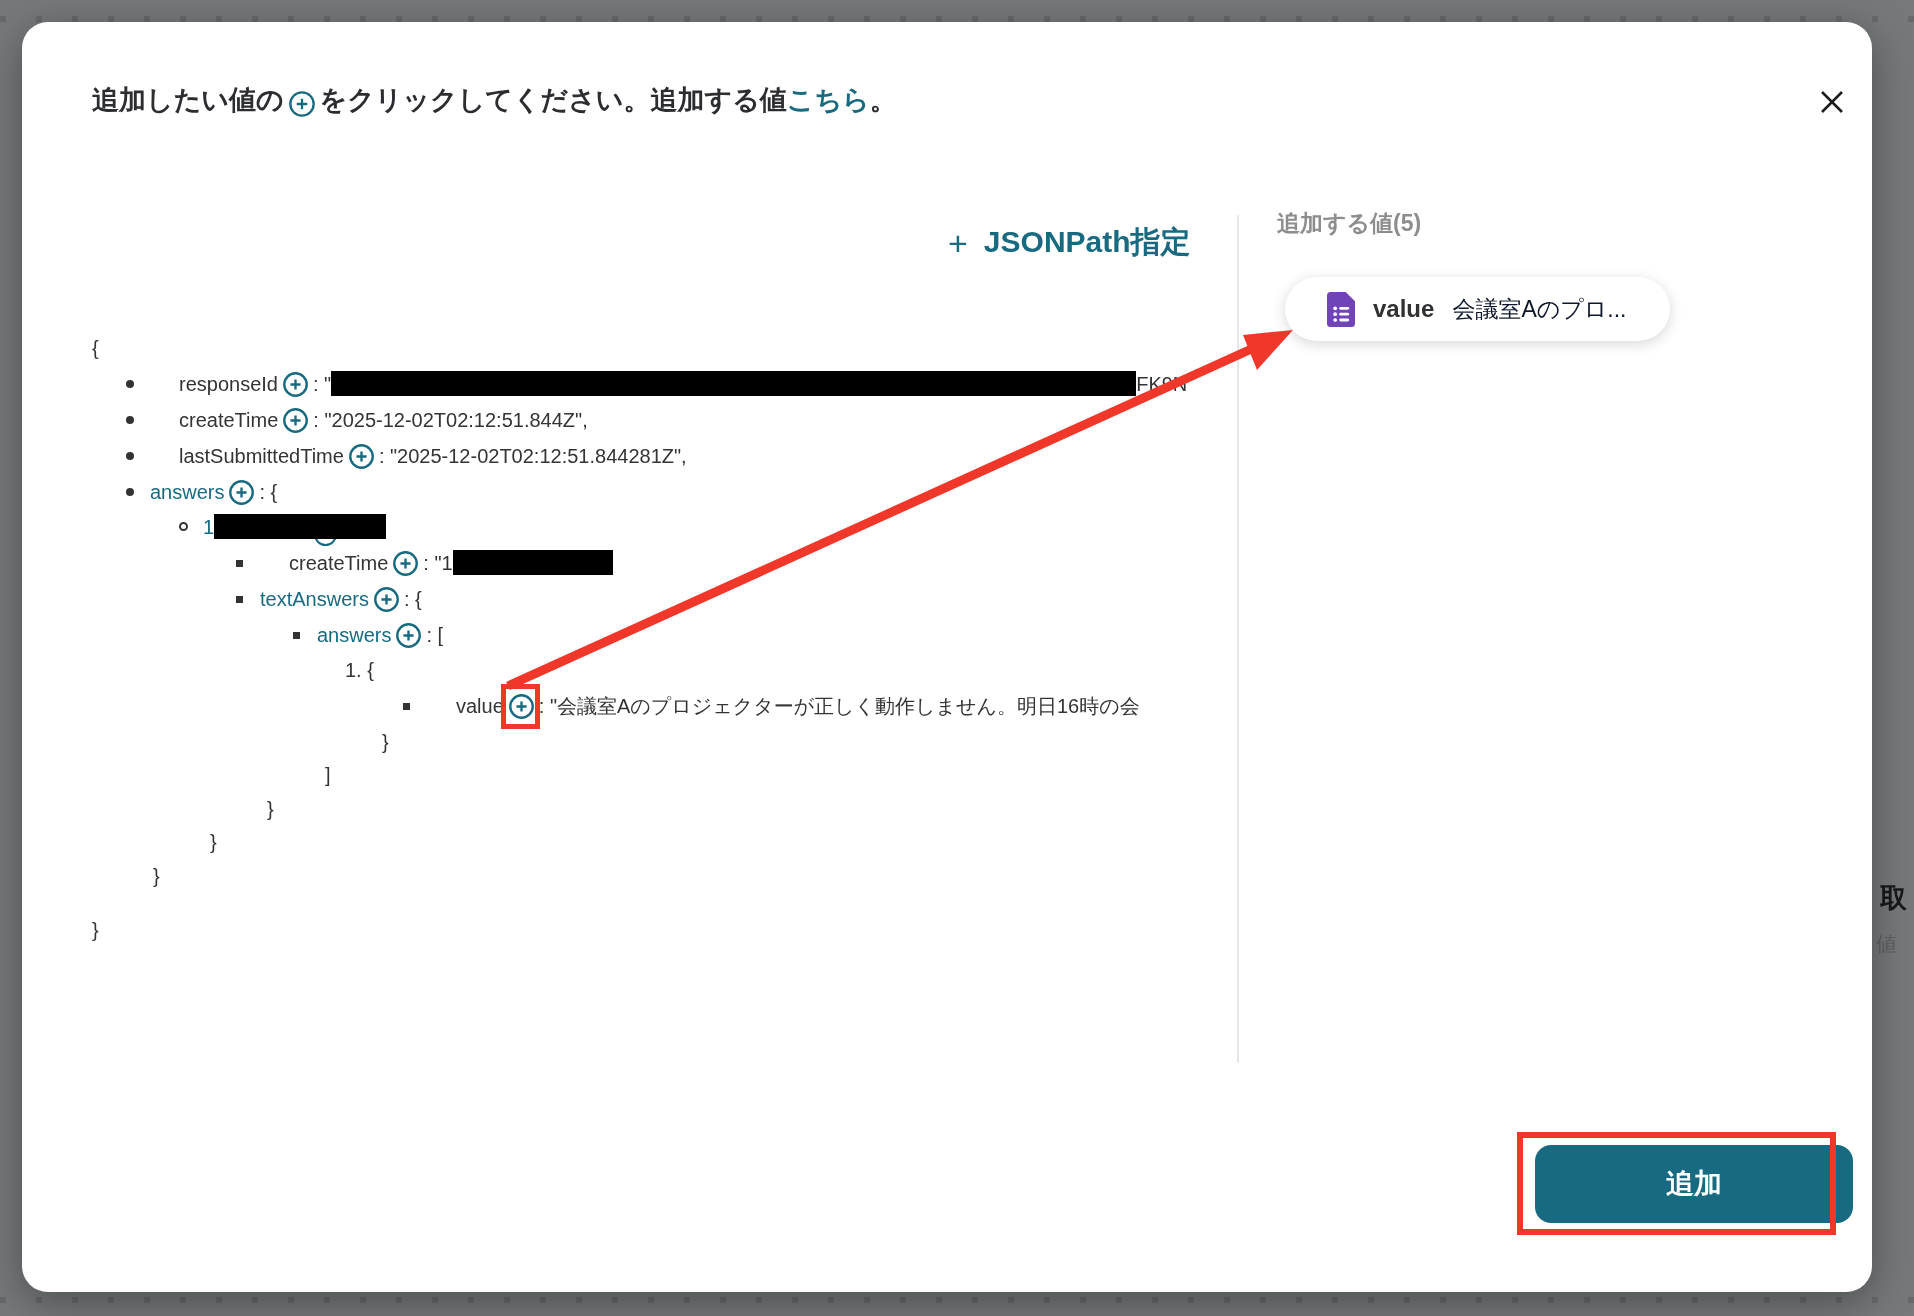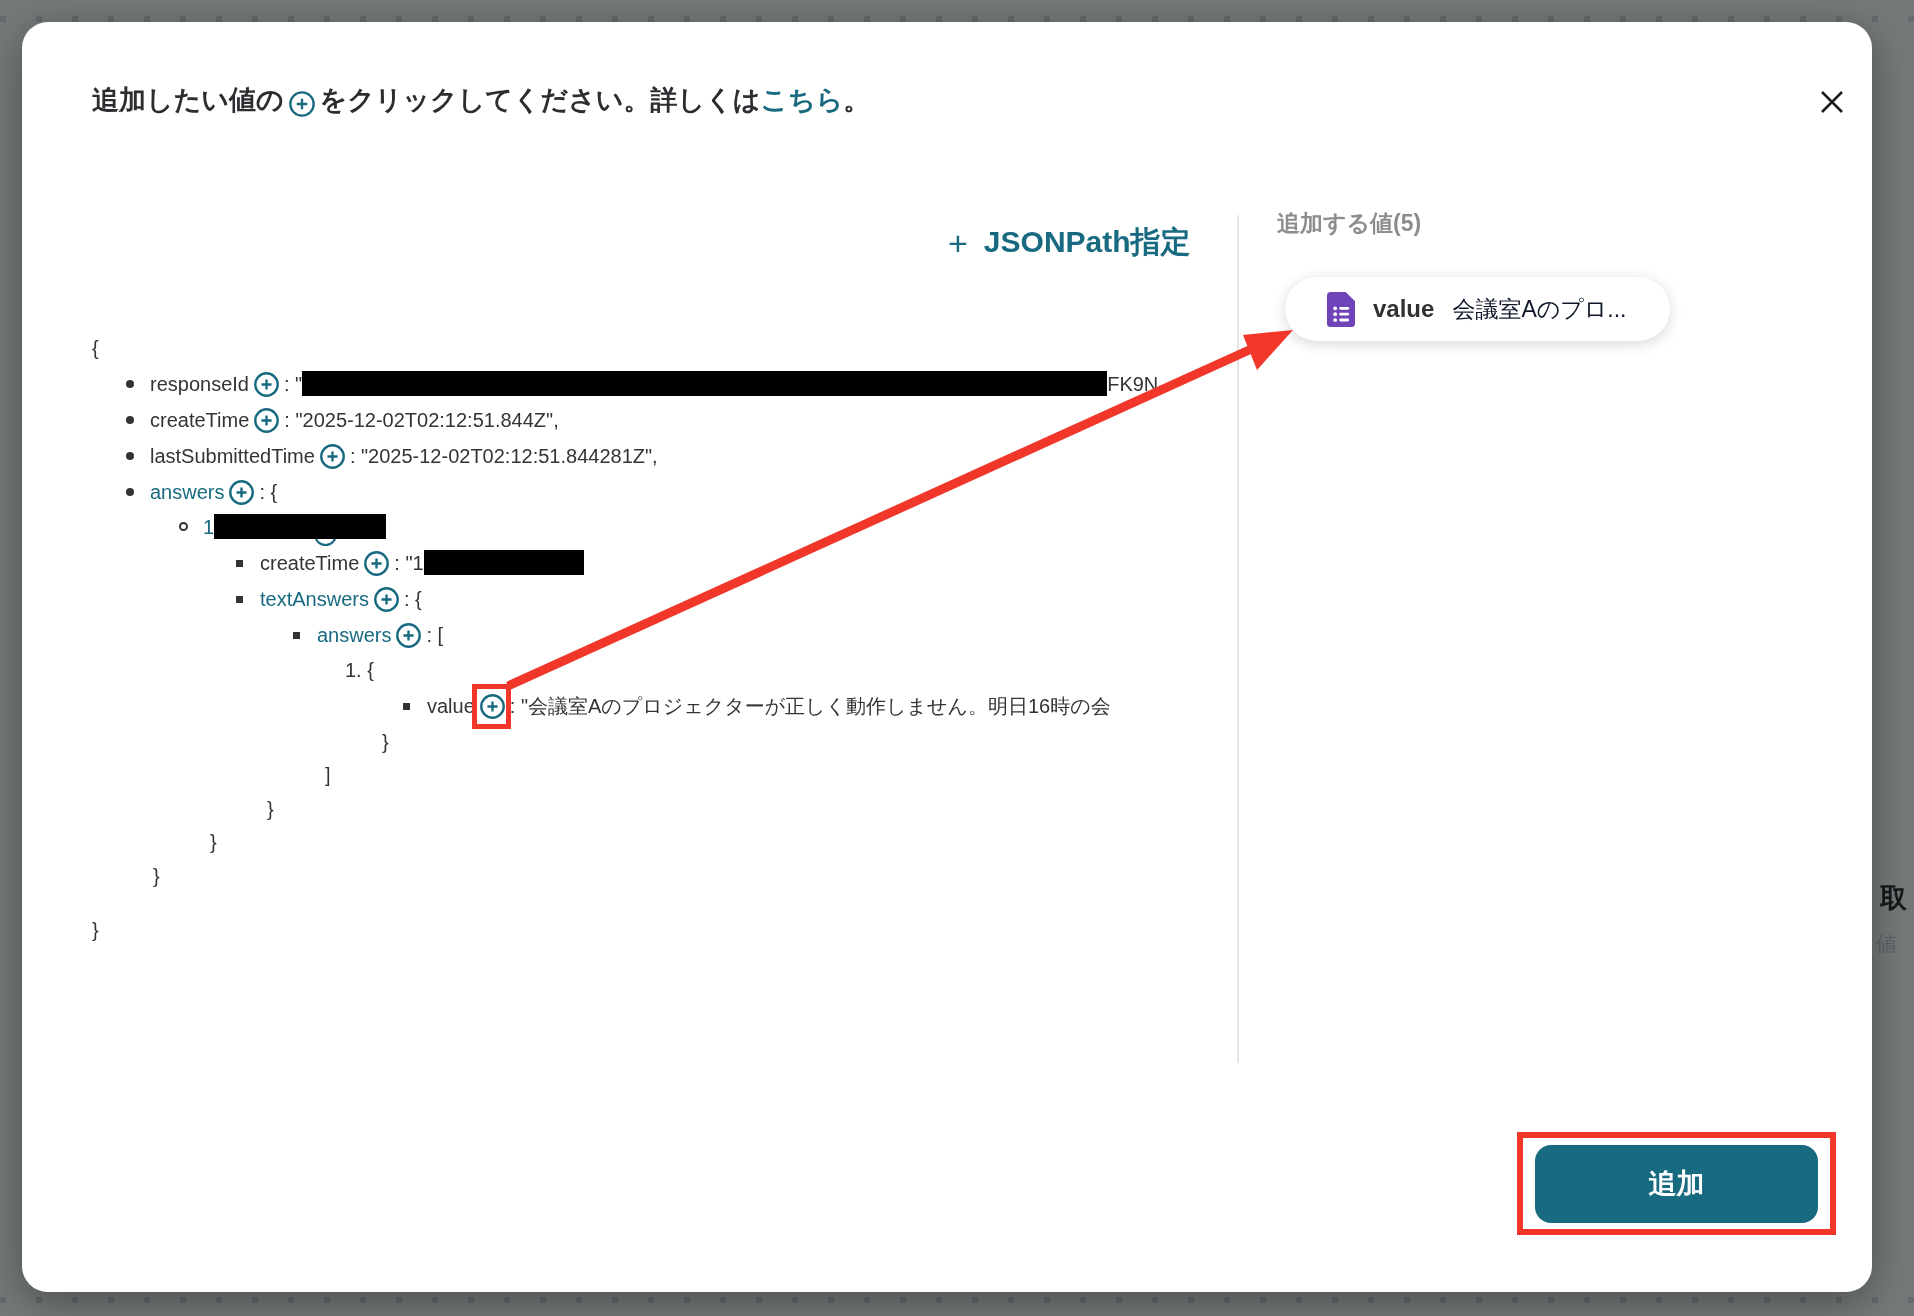--- a/index.html
+++ b/index.html
@@ -37,21 +37,21 @@
     font-family:"Liberation Sans", sans-serif; }
   #jsonpath-input::placeholder { color:#b9bdc1; }
   #jsonpath-button { position:absolute; left:948px; top:222px; display:flex; align-items:center; gap:16px;
     color:#186a80; cursor:pointer; }
   #jsonpath-button .plus-glyph { font-size:34px; font-weight:500; line-height:1; }
   #jsonpath-button .btn-label { font-size:30px; font-weight:700; }
 
   
   #json-tree { position:absolute; left:0; top:0; width:1237px; height:1100px; }
   .tree-line { position:absolute; height:36px; line-height:36px; font-size:20px; color:#333436; white-space:nowrap; }
-  .tree-line .key  { color:#333436; }
+  .tree-line .key  { color:#333436;margin-left:29px; }
   .tree-line .tkey { color:#186a80; }
   .tree-line .text { color:#333436; }
   .bullet { position:absolute; left:-24px; top:14px; display:block; }
   .bullet.disc   { width:8px; height:8px; border-radius:50%; background:#333; }
   .bullet.circle { width:9px; height:9px; border-radius:50%; border:2px solid #333; top:13px; }
   .bullet.square { width:7px; height:7px; background:#333; top:15px; }
   .plus-icon { position:relative; display:inline-block; width:27px; height:27px; vertical-align:-7px; margin:0 4px; cursor:pointer; }
   .plus-icon svg { display:block; width:100%; height:100%; }
   .plus-icon.boxed::after { content:''; position:absolute; left:-7px; right:-5px; top:-9px; bottom:-9px;
     border:5px solid #f0372a; }
@@ -64,21 +64,21 @@
   #panel-divider { position:absolute; left:1237px; top:215px; width:2px; height:848px; background:#e6e6e6; border-radius:2px; }
   #panel-heading { position:absolute; left:1277px; top:208px; font-size:23px; font-weight:600; color:#8d8d8d; }
   #value-chip { position:absolute; left:1285px; top:277px; width:385px; height:64px; background:#fff;
     border-radius:32px; box-shadow:0 3px 14px rgba(0,0,0,.16); display:flex; align-items:center;
     padding:0 24px 0 42px; gap:18px; cursor:pointer; }
   #value-chip .chip-icon { width:28px; height:34px; flex:0 0 auto; }
   #value-chip .chip-key { font-size:24px; font-weight:700; color:#2f3133; }
   #value-chip .chip-preview { font-size:23px; color:#0f172a; overflow:hidden; text-overflow:ellipsis; white-space:nowrap; }
 
   
-  #add-button { position:absolute; left:1535px; top:1145px; width:283px; height:78px; background:#186a80;
+  #add-button { position:absolute; left:1535px; top:1145px; width:318px; height:78px; background:#186a80;
     border:none; border-radius:16px; color:#fff; font-size:28px; font-weight:600; cursor:pointer;
     font-family:"Liberation Sans", sans-serif; }
   #add-button-box { position:absolute; left:1517px; top:1132px; width:319px; height:103px;
     border:6px solid #f0372a; pointer-events:none; }
   #annotation-arrow { position:absolute; left:0; top:0; pointer-events:none; }
 </style>
 </head>
 <body>
 
 <div id="stage">
@@ -93,21 +93,21 @@
   <div id="modal"></div>
 
   <div id="dialog-title">
     <span>追加したい値の</span>
     <span class="inline-plus">
       <svg viewBox="0 0 24 24" fill="none" stroke="#186a80" stroke-width="2">
         <circle cx="12" cy="12" r="10"></circle>
           <path d="M12 7.5v9M7.5 12h9"></path>
       </svg>
     </span>
-    <span>をクリックしてください。詳しくは</span>
+    <span>をクリックしてください。追加する値</span>
     <span class="link">こちら</span>
     <span>。</span>
   </div>
 
   <div id="close-button">
     <svg viewBox="0 0 24 24" fill="none" stroke="#1c1c1c" stroke-width="2">
       <path d="M4 4 L20 20 M20 4 L4 20"></path>
     </svg>
   </div>
 

